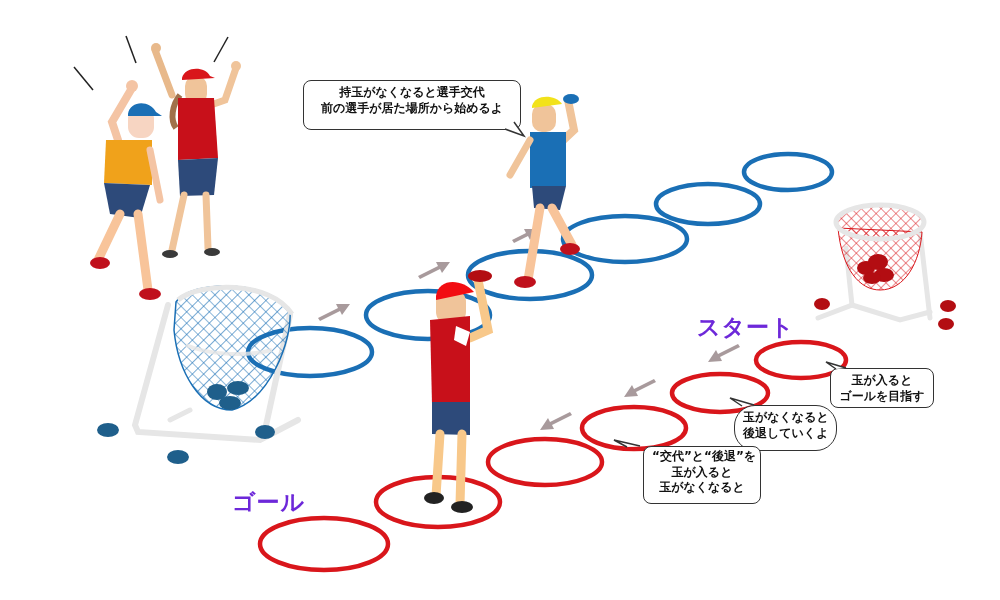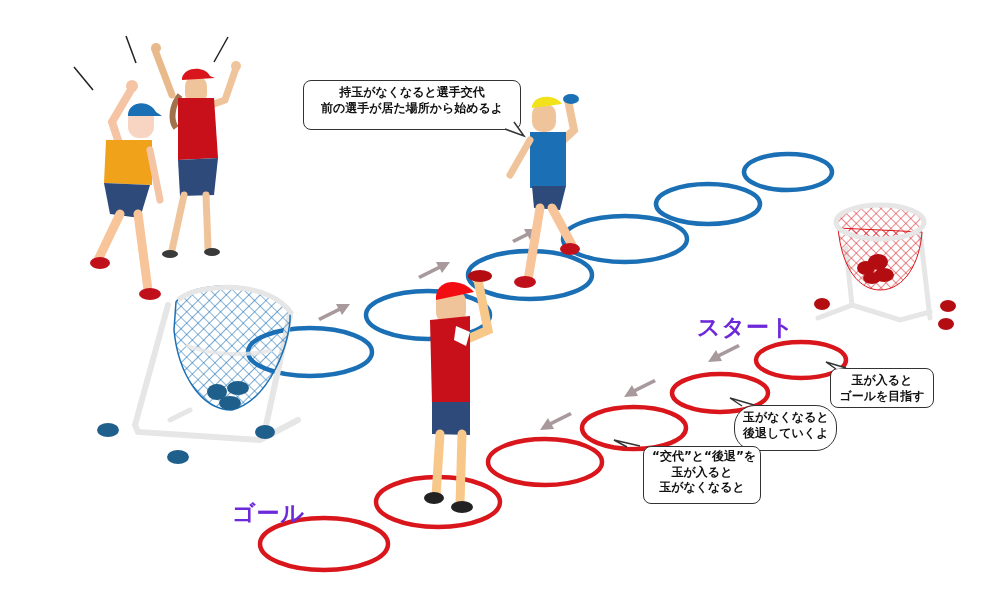--- a/index.html
+++ b/index.html
@@ -149,21 +149,21 @@
     <path d="M456,326 L470,332 L466,346 L454,340 Z" fill="#ffffff"></path>
     <path d="M432,402 L470,402 L470,435 L432,434 Z" fill="#2d4a7a"></path>
     <path d="M440,434 L436,496" stroke="#f8c88a" stroke-width="9" stroke-linecap="round"></path>
     <path d="M462,434 L460,504" stroke="#f8c88a" stroke-width="9" stroke-linecap="round"></path>
     <ellipse cx="434" cy="498" rx="10" ry="6" fill="#222"></ellipse>
     <ellipse cx="462" cy="507" rx="11" ry="6" fill="#222"></ellipse>
   </g>
 </svg>
 
 <div class="label" style="left:697px; top:312px;">スタート</div>
-<div class="label" style="left:232px; top:487px;margin-top:11px;">ゴール</div>
+<div class="label" style="left:232px; top:487px;">ゴール</div>
 
 <div class="bubble" style="left:303px; top:80px; width:218px; height:50px;">
   <span class="line">持玉がなくなると選手交代</span>
   <span class="line">前の選手が居た場所から始めるよ</span>
 </div>
 
 <div class="bubble" style="left:830px; top:368px; width:104px; height:40px;">
   <span class="line">玉が入ると</span>
   <span class="line">ゴールを目指す</span>
 </div>

